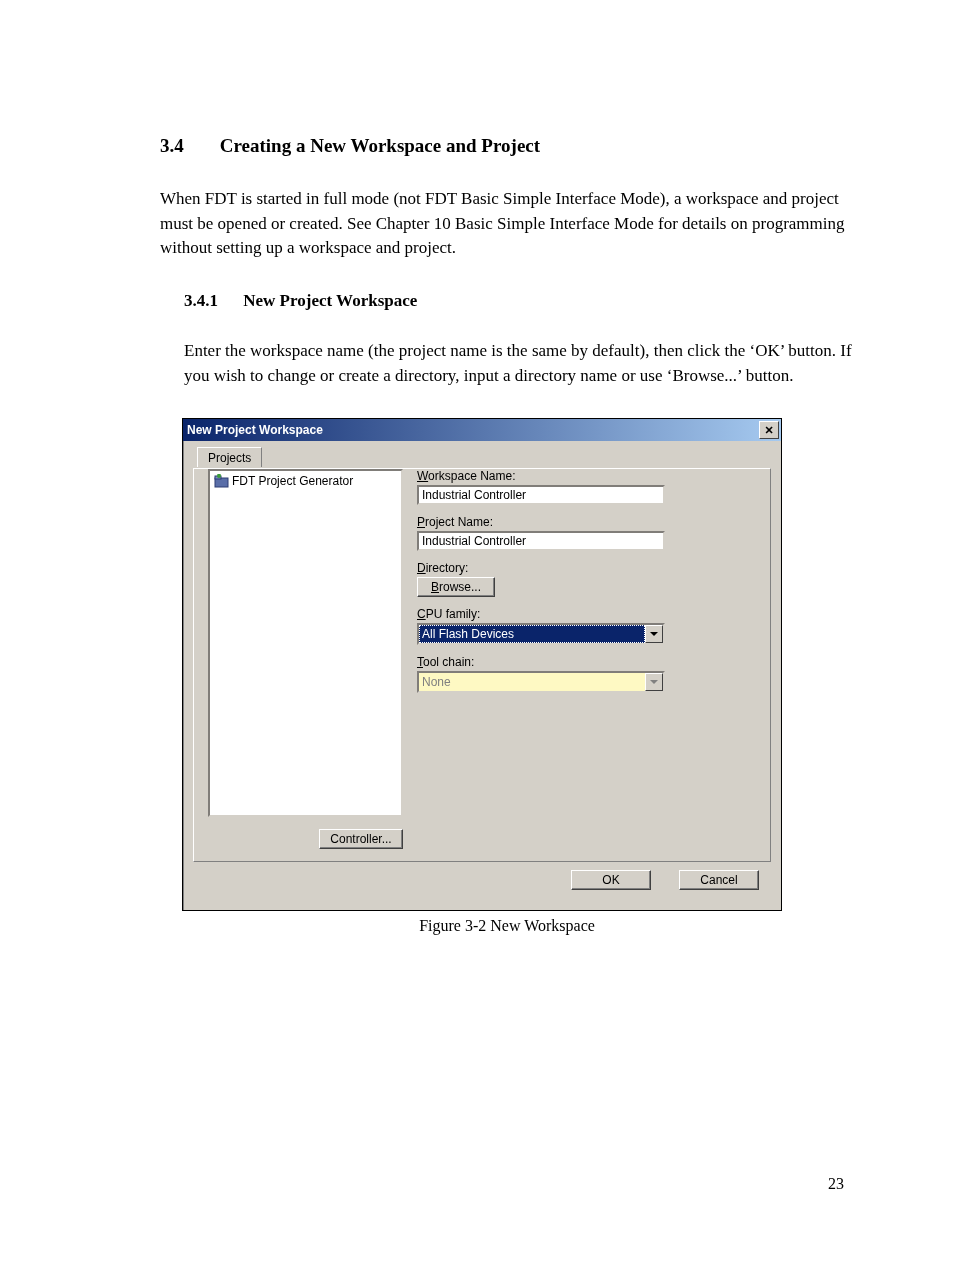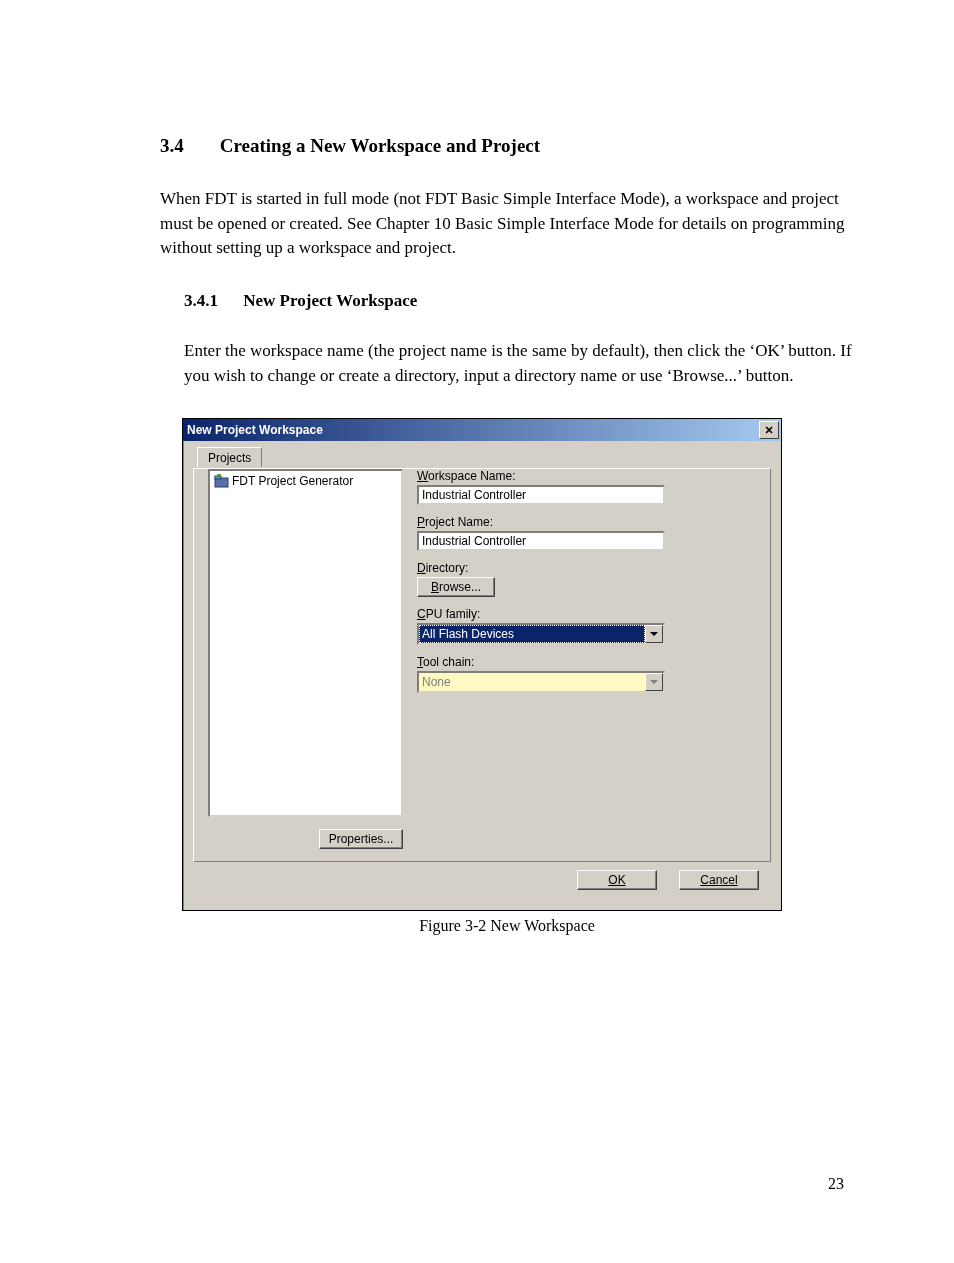--- a/index.html
+++ b/index.html
@@ -190,23 +190,22 @@
     padding: 2px 0;
     text-align: center;
     cursor: default;
   }
   .btn-row-inner {
     display: flex; justify-content: flex-end; margin-top: 12px;
   }
   .btn-props { width: 82px; }
   .btn-browse { width: 76px; }
   .footer-buttons {
-    display: flex; justify-content: flex-end; gap: 22px;
+    display: flex; justify-content: flex-end; gap: 28px;
     padding: 8px 12px 10px 12px;
-    text-decoration: underline;
   }
   .footer-buttons .win-button { width: 78px; }
 </style>
 </head>
 <body>
 
 <div class="page">
 
   <h2 class="section-heading">
     <span class="sec-num">3.4</span>
@@ -250,21 +249,21 @@
                   <rect x="1" y="2" width="6" height="3" fill="#7a8cc4" stroke="#2c3d72"></rect>
                   <path d="M3 1 L7 1 L5 -1 Z" fill="#3a9b3a"></path>
                   <circle cx="5" cy="2" r="2" fill="#3a9b3a"></circle>
                 </svg>
               </span>
               <span>FDT Project Generator</span>
             </div>
           </div>
           <div class="btn-row-inner">
             <div class="win-button btn-props">
-              <span>Properties...</span>
+              <span>Controller...</span>
             </div>
           </div>
         </div>
 
         <div class="right-col">
 
           <div class="field">
             <div class="field-label">
               <span class="underline-first">W</span><span>orkspace Name:</span>
             </div>

